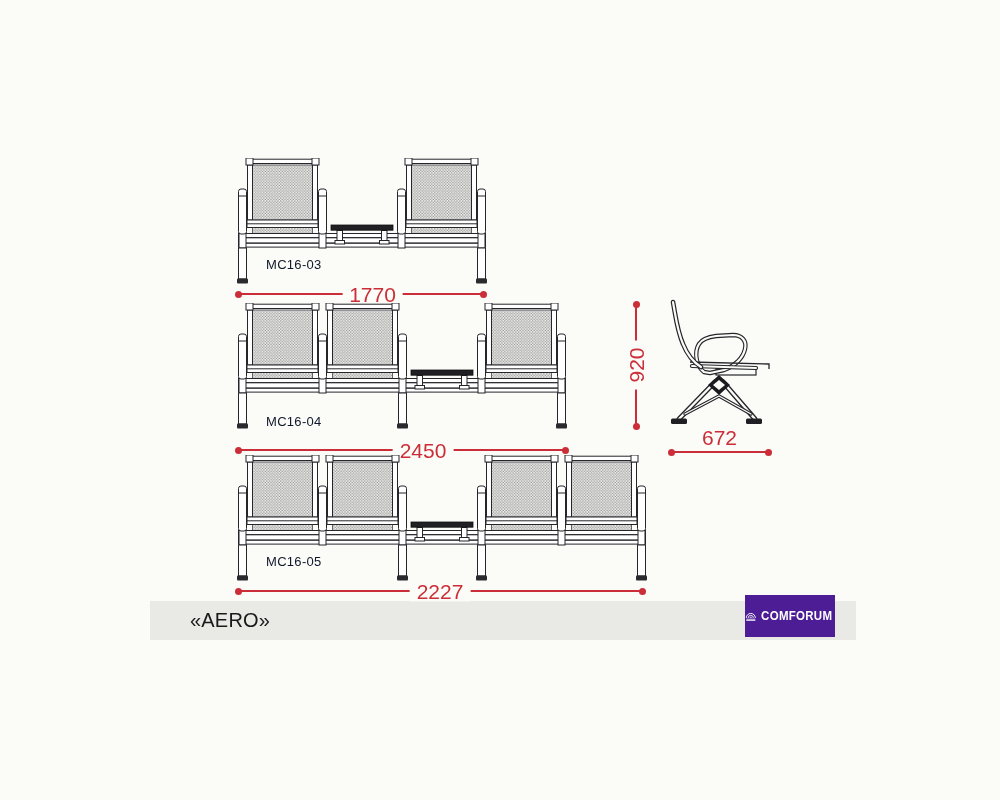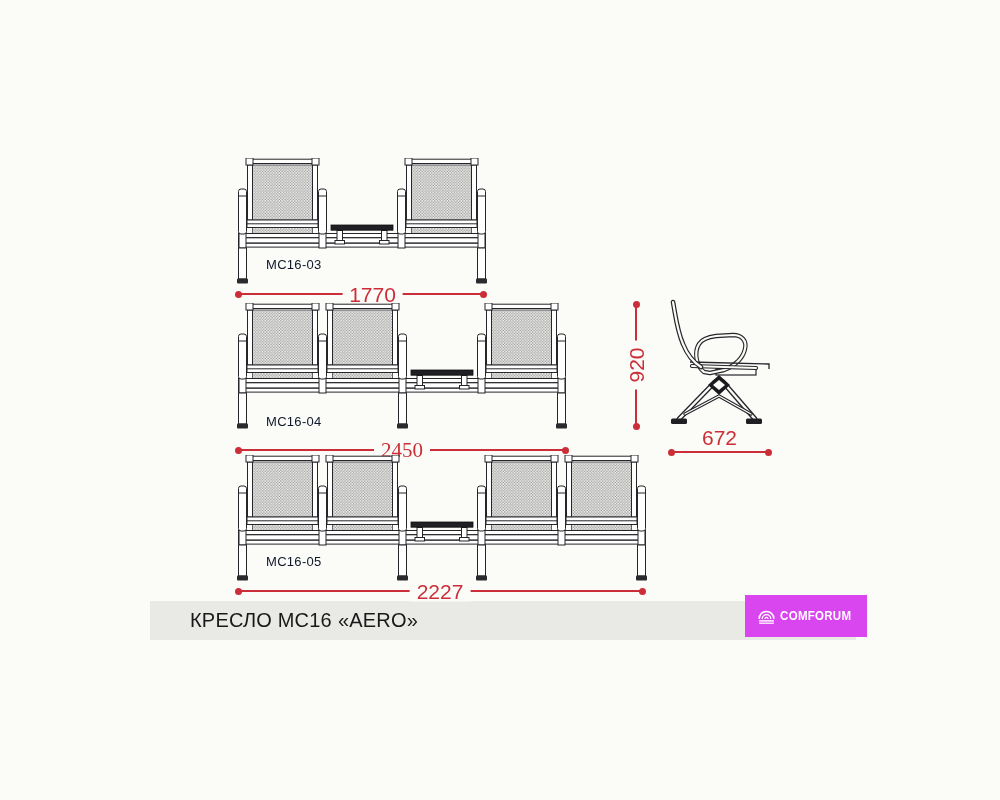--- a/index.html
+++ b/index.html
@@ -10,32 +10,31 @@
   .dim-line{position:absolute;background:#cb2e38;}
   .dim-dot{position:absolute;width:7px;height:7px;border-radius:50%;background:#cb2e38;}
   .dim-value{position:absolute;font-size:21px;color:#cb2e38;background:#fbfcf8;
              padding:0 7px;white-space:nowrap;transform:translate(-50%,-50%);line-height:1;}
   .dim-value.nobg{background:transparent;padding:0;}
   .dim-value.vertical{transform:translate(-50%,-50%) rotate(-90deg);}
   .footer-bar{position:absolute;left:150px;top:601px;width:706px;height:39px;background:#e9e9e6;}
   .footer-title{position:absolute;left:40px;top:0;height:39px;display:flex;align-items:center;
                 gap:6px;font-size:20px;color:#191919;letter-spacing:.2px;white-space:nowrap;}
   .footer-title b{font-weight:400;}
-  .logo{position:absolute;left:745px;top:595px;width:122px;height:42px;background:#d946ef;
+  .logo{position:absolute;left:745px;top:595px;width:90px;height:42px;background:#4c1d95;
         display:flex;align-items:center;justify-content:center;gap:1px;}
   .logo-text{color:#ffffff;font-size:12.5px;font-weight:700;letter-spacing:.3px;transform:scaleX(.92);}
 </style>
 </head>
 <body>
 
 <div id="canvas">
 
   <div class="footer-bar">
     <div class="footer-title">
-      <span>КРЕСЛО МС16</span>
       <b>«AERO»</b>
     </div>
   </div>
 
   <div class="logo">
     <svg width="19" height="17" viewBox="0 0 20 17">
       <path d="M2.2 11 A7.8 7.8 0 0 1 17.8 11" fill="none" stroke="#ffffff" stroke-width="1.6"></path>
       <path d="M5.5 11 A4.5 4.5 0 0 1 14.5 11" fill="none" stroke="#ffffff" stroke-width="1.4"></path>
       <path d="M8.4 11 A1.6 1.6 0 0 1 11.6 11" fill="none" stroke="#ffffff" stroke-width="1.3"></path>
       <rect x="2.2" y="12.4" width="15.6" height="1.5" fill="#ffffff"></rect>
@@ -162,21 +161,21 @@
       <line x1="160.5" y1="38" x2="168.5" y2="38" stroke="#25252a" stroke-width="1"></line>
       <rect x="239.5" y="31" width="8" height="45" fill="#ffffff" stroke="#25252a" stroke-width="1" rx="2.5"></rect>
       <line x1="239.5" y1="38" x2="247.5" y2="38" stroke="#25252a" stroke-width="1"></line>
       <rect x="319.5" y="31" width="8" height="45" fill="#ffffff" stroke="#25252a" stroke-width="1" rx="2.5"></rect>
       <line x1="319.5" y1="38" x2="327.5" y2="38" stroke="#25252a" stroke-width="1"></line>
     </svg>
     <div class="bench-label" style="left: 266px; top: 402px; margin-top: 12px;">MC16-04</div>
     <div class="dim-line" style="left: 238px; top: 449.25px; width: 327px; height: 1.5px;"></div>
     <div class="dim-dot" style="left: 234.5px; top: 446.5px;"></div>
     <div class="dim-dot" style="left: 561.5px; top: 446.5px;"></div>
-    <div class="dim-value" style="left: 402px; top: 450px; font-family: Liberation Serif, serif;">2450</div>
+    <div class="dim-value" style="left: 423px; top: 450px;">2450</div>
     <svg width="412" height="128" viewBox="-2 0 412 128" class="bench-svg" style="left: 236px; top: 455px;">
       <defs>
         <pattern id="mesh2" width="2.8" height="2.8" patternUnits="userSpaceOnUse">
           <rect width="2.8" height="2.8" fill="#f0f0ec"></rect>
           <circle cx="0.8" cy="0.9" r="0.68" fill="#727276"></circle>
           <circle cx="2.15" cy="2.25" r="0.68" fill="#8b8b8f"></circle>
         </pattern>
       </defs>
       <rect x="14.5" y="7" width="60" height="55" fill="url(#mesh2)" stroke="#55555b" stroke-width="0.9"></rect>
       <rect x="14.5" y="69.5" width="60" height="6" fill="url(#mesh2)" stroke="#55555b" stroke-width="0.9"></rect>

